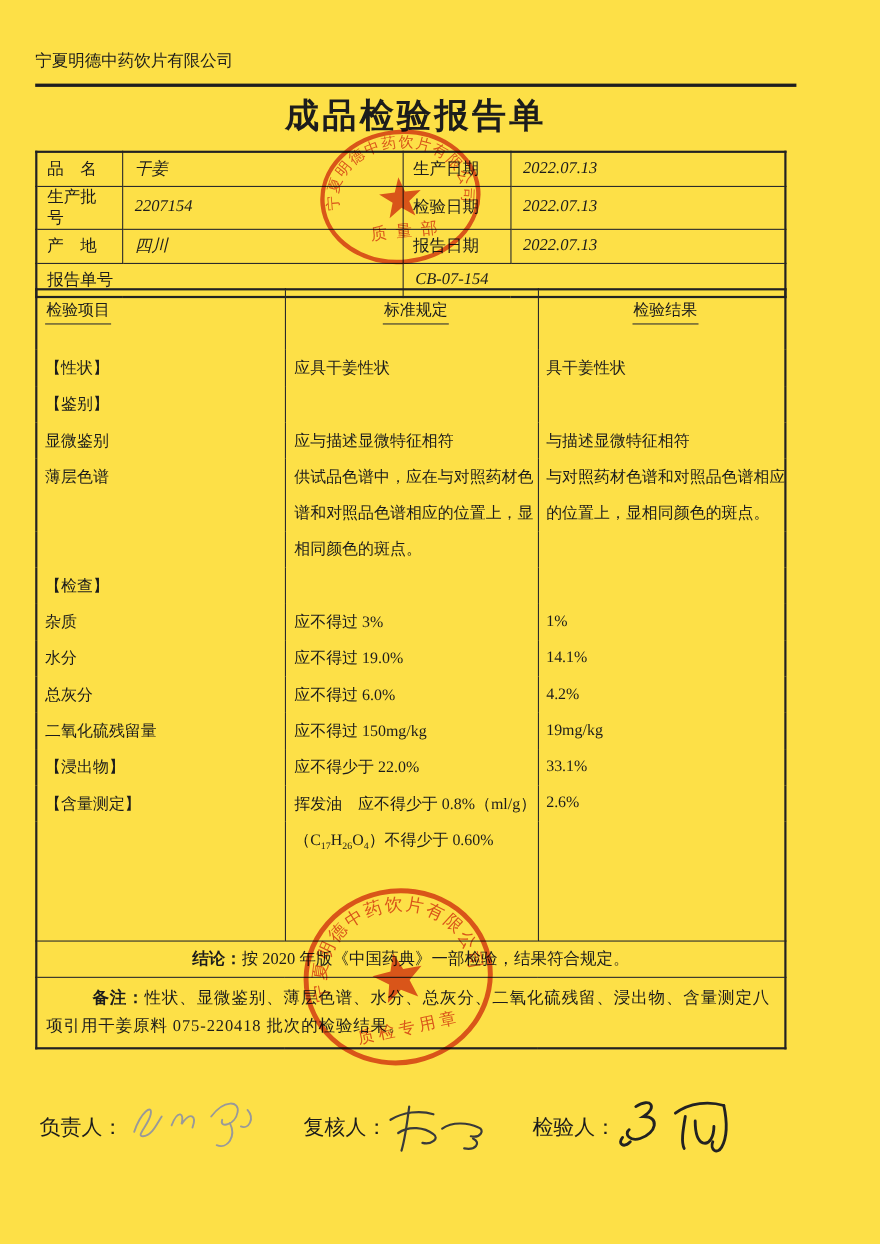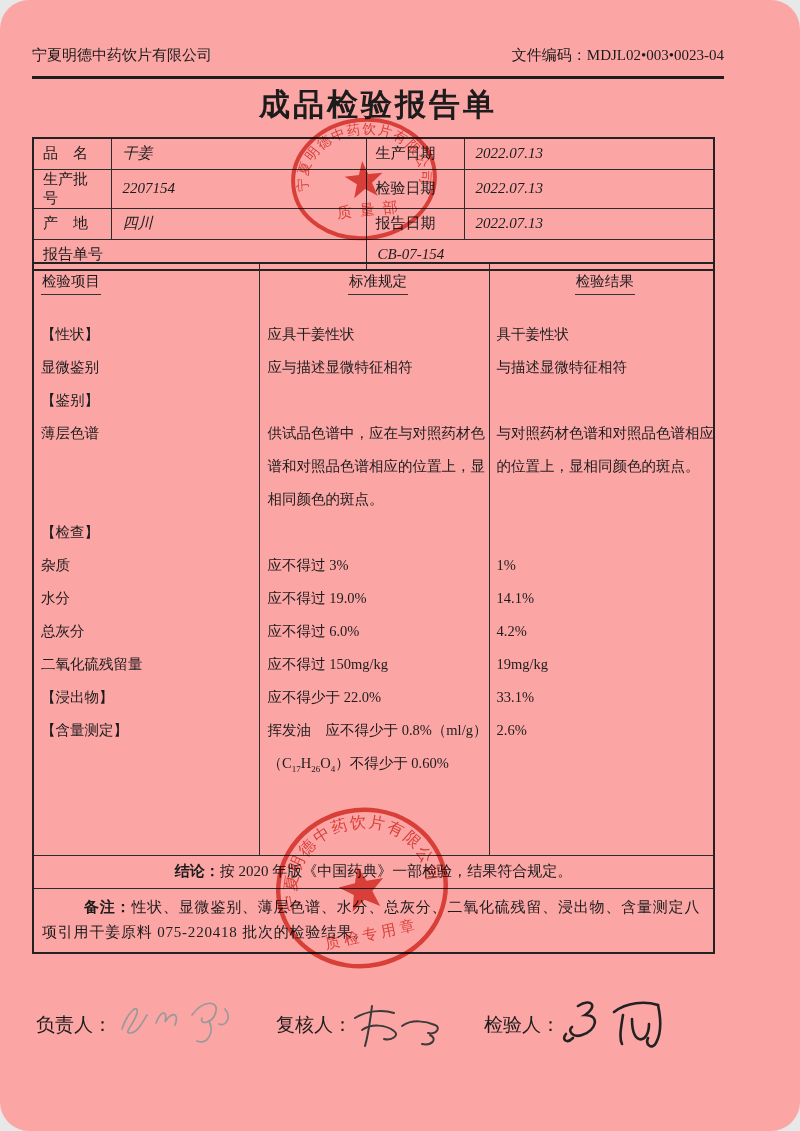--- a/index.html
+++ b/index.html
@@ -1,25 +1,24 @@
 <!DOCTYPE html>
 <html><head>
 <meta charset="utf-8">
 <style>
   * { margin:0; padding:0; box-sizing:border-box; }
   html,body { background:#e8e8e8; }
   .page {
     position:relative;
     width:800px; height:1131px;
     margin:0 auto;
-    background:#fca5a5;
+    background:#fde047;
     font-family:"Liberation Serif","DejaVu Serif",serif;
     color:#1c1c1c;
     overflow:hidden;
-    border-radius:29px;
   }
   
   .doc-header{
     position:absolute; left:32px; top:46px; width:692px;
     display:flex; justify-content:space-between; align-items:flex-end;
     font-size:15px; padding-bottom:11px;
     border-bottom:3px solid #1e1e1e;
   }
   .title{
     position:absolute; left:32px; top:84px; width:692px;
@@ -60,21 +59,20 @@
   .stamp-top{ left:283px; top:111px; transform:rotate(-6deg); }
   .stamp-bottom{ left:271px; top:804px; transform:rotate(-12deg); }
 </style>
 </head>
 <body>
 
 <div class="page">
 
   <div class="doc-header">
     <span>宁夏明德中药饮片有限公司</span>
-    <span>文件编码：MDJL02•003•0023-04</span>
   </div>
 
   <div class="title">成品检验报告单</div>
 
   <table class="info-table">
     <colgroup>
         <col style="width:78px">
         <col style="width:255px">
         <col style="width:98px">
         <col style="width:250px">
@@ -116,28 +114,28 @@
       <td class="c1"><span class="ul">检验项目</span></td>
       <td class="c2"><span class="ul">标准规定</span></td>
       <td class="c3"><span class="ul">检验结果</span></td>
     </tr>
     <tr class="r33">
       <td class="c1">【性状】</td>
       <td class="c2">应具干姜性状</td>
       <td class="c3">具干姜性状</td>
     </tr>
     <tr class="r33">
+      <td class="c1">【鉴别】</td>
+      <td class="c2"></td>
+      <td class="c3"></td>
+    </tr>
+    <tr class="r33">
       <td class="c1">显微鉴别</td>
       <td class="c2">应与描述显微特征相符</td>
       <td class="c3">与描述显微特征相符</td>
-    </tr>
-    <tr class="r33">
-      <td class="c1">【鉴别】</td>
-      <td class="c2"></td>
-      <td class="c3"></td>
     </tr>
     <tr class="r33">
       <td class="c1">薄层色谱</td>
       <td class="c2">供试品色谱中，应在与对照药材色</td>
       <td class="c3">与对照药材色谱和对照品色谱相应</td>
     </tr>
     <tr class="r33">
       <td class="c1"></td>
       <td class="c2">谱和对照品色谱相应的位置上，显</td>
       <td class="c3">的位置上，显相同颜色的斑点。</td>

